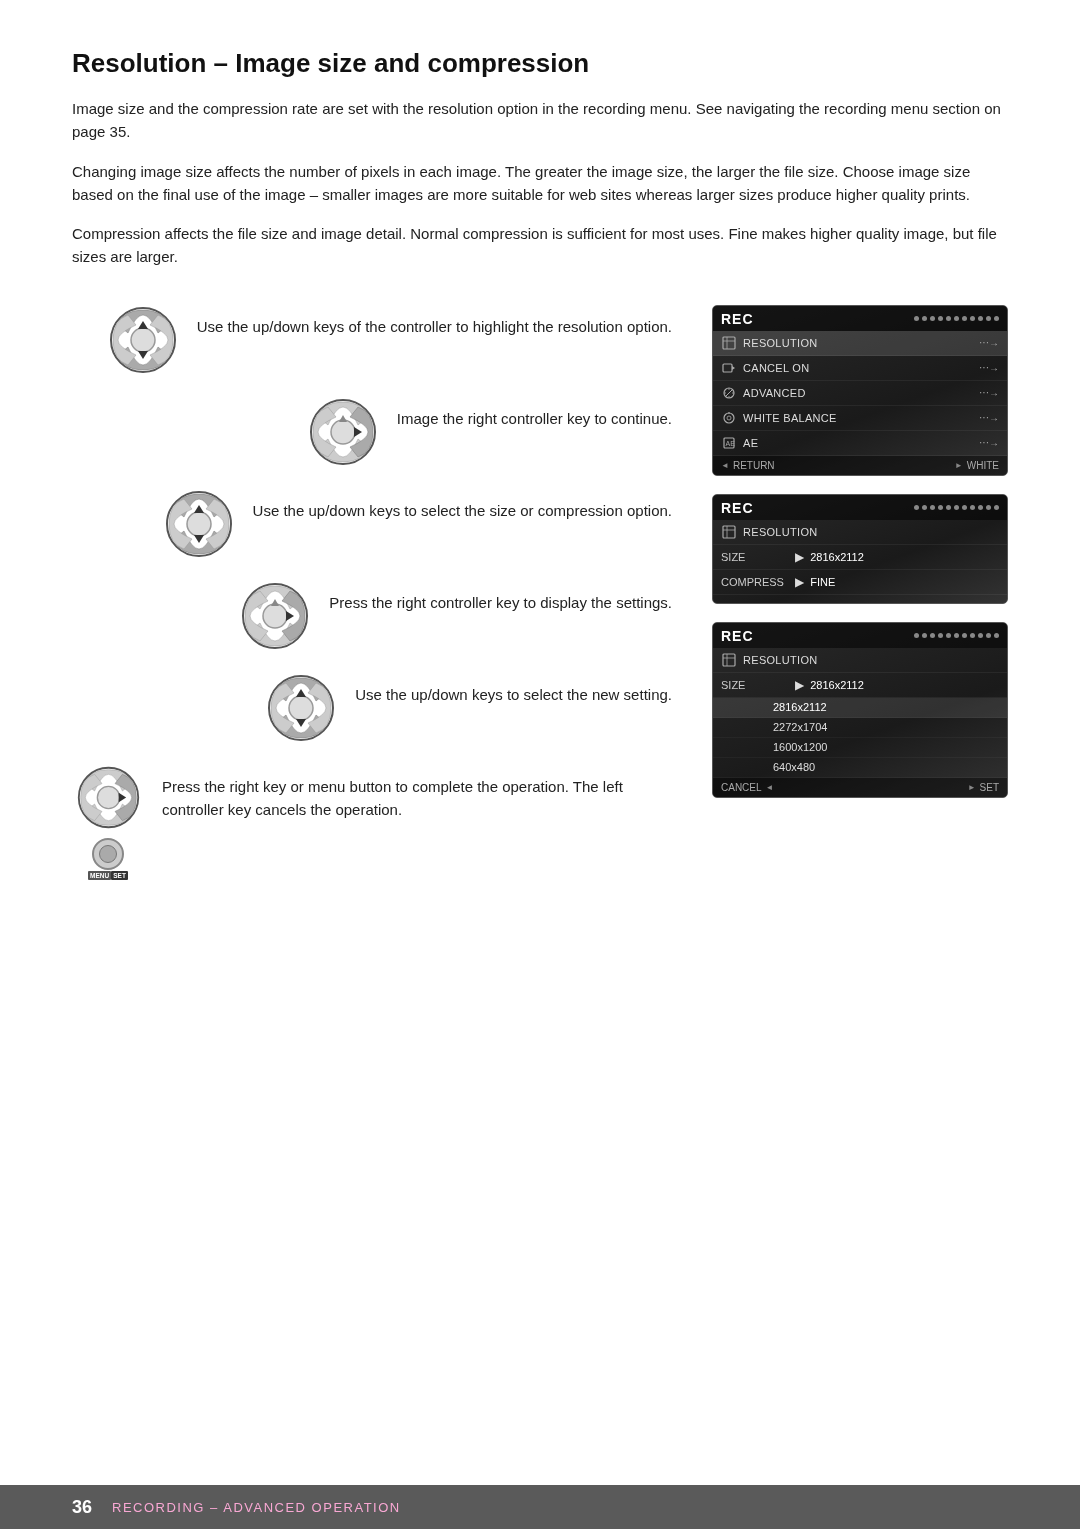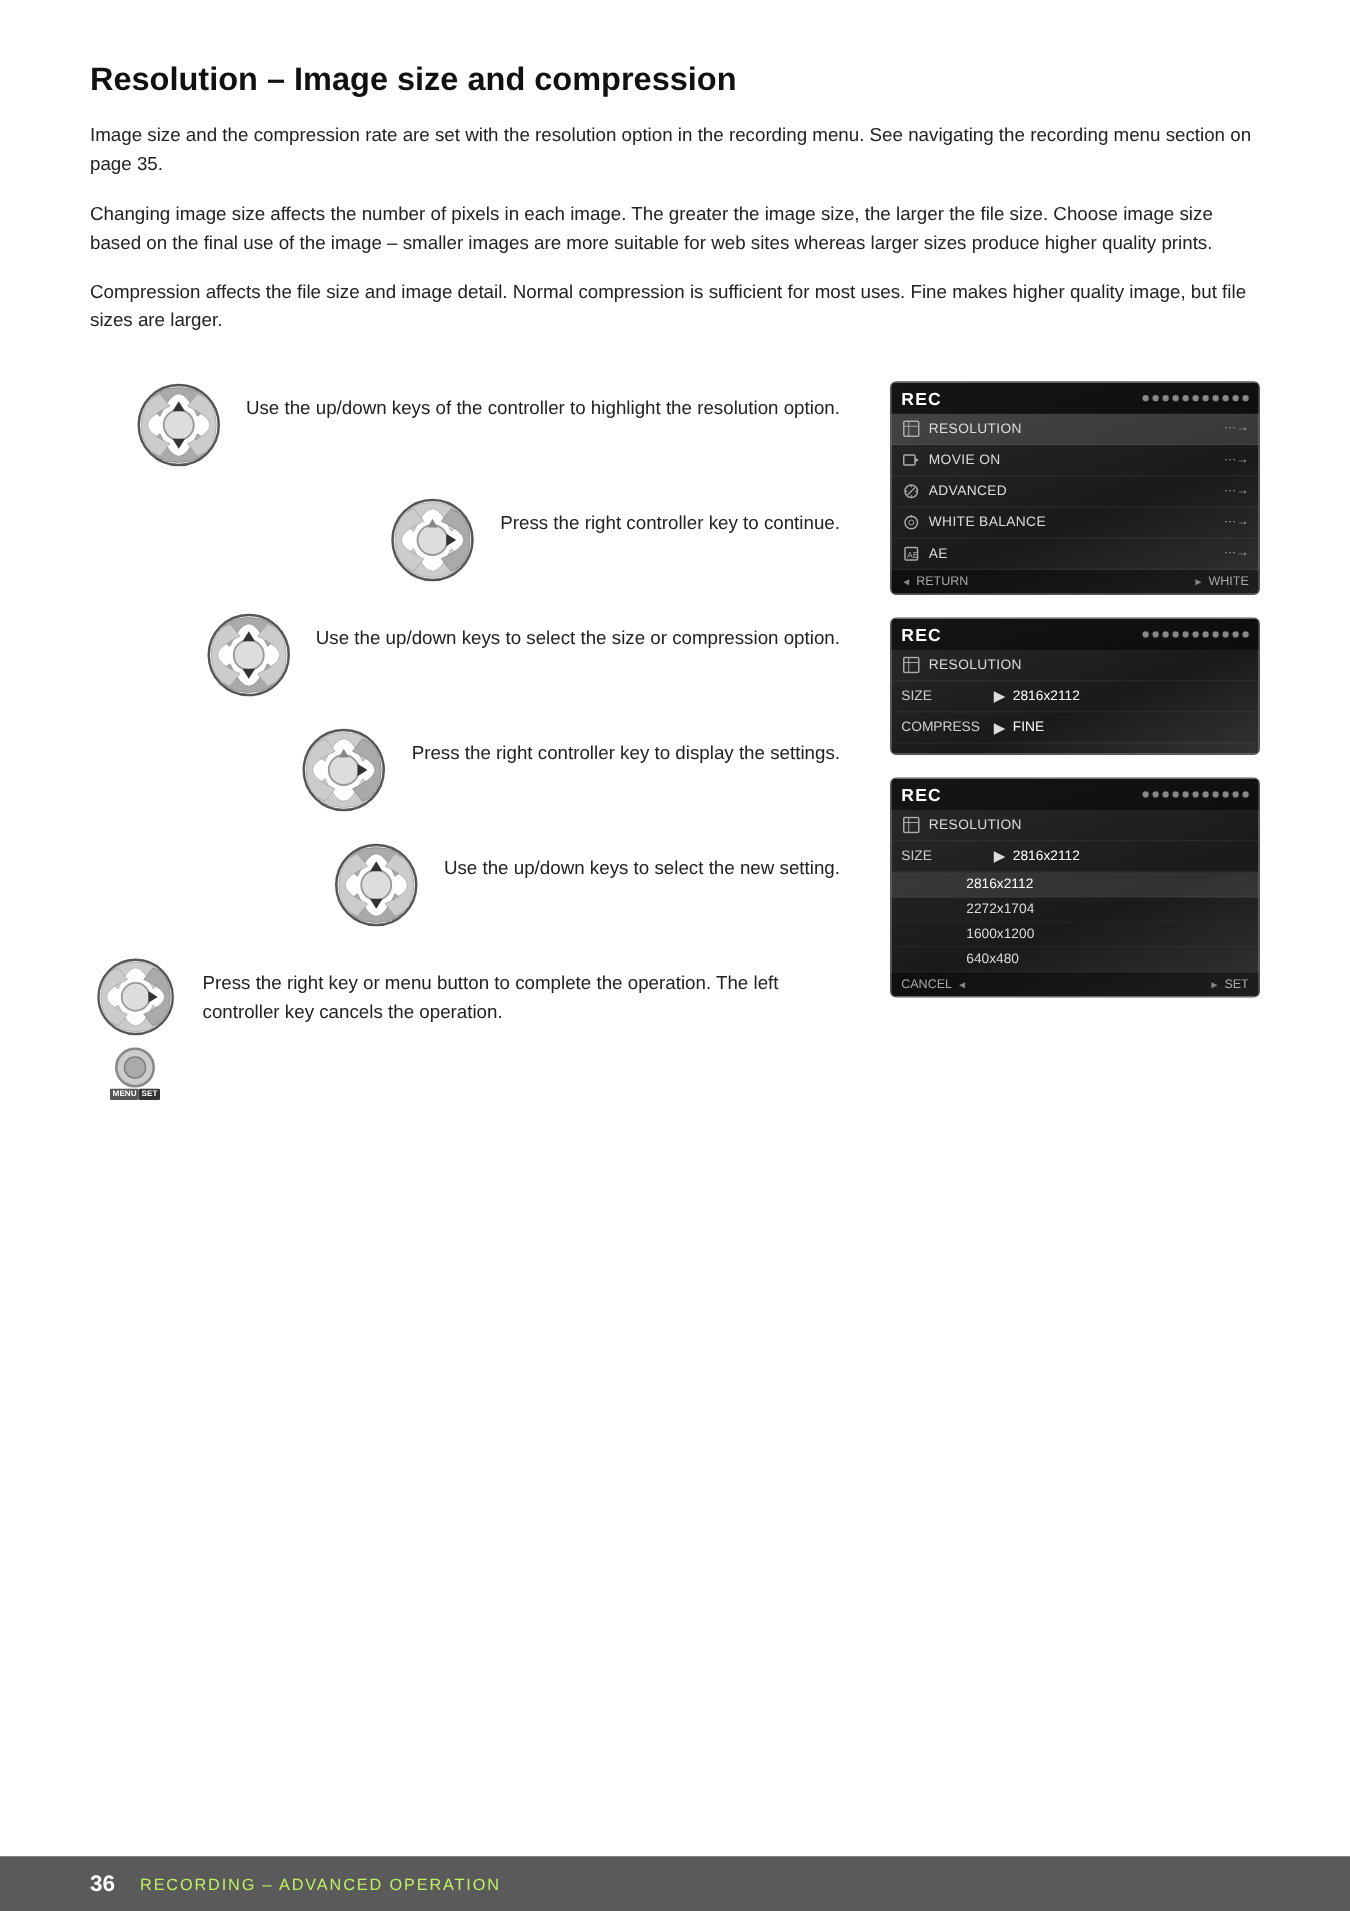--- a/index.html
+++ b/index.html
@@ -233,21 +233,21 @@
     }
 
     .bottom-bar-num {
       font-size: 18px;
       font-weight: bold;
       color: #fff;
     }
 
     .bottom-bar-text {
       font-size: 13px;
-      color: #bef264;
+      color: #f9a8d4;
       letter-spacing: 1.5px;
       text-transform: uppercase;
     }
   </style>
 </head>
 <body>
 
 <div class="page-content">
 
   <h1>Resolution – Image size and compression</h1>
@@ -292,21 +292,21 @@
             <path d="M35,65 Q15,65 10,50 L20,42 Q28,60 35,60 Q42,60 50,42 L60,50 Q55,65 35,65Z" fill="#ccc" stroke="#999" stroke-width="0.5"></path>
             <path d="M5,35 Q5,15 20,10 L28,20 Q10,28 10,35 Q10,42 28,50 L20,60 Q5,55 5,35Z" fill="#ccc" stroke="#999" stroke-width="0.5"></path>
             <path d="M65,35 Q65,55 50,60 L42,50 Q60,42 60,35 Q60,28 42,20 L50,10 Q65,15 65,35Z" fill="#aaa" stroke="#777" stroke-width="0.5"></path>
             <circle cx="35" cy="35" r="12" fill="#ddd" stroke="#999" stroke-width="1.5"></circle>
 
             <polygon points="35,18 31,25 39,25" fill="#888"></polygon>
 
             <polygon points="54,35 46,30 46,40" fill="#333"></polygon>
           </svg>
         </div>
-        <div class="step-text">Press the right controller key to continue.</div>
+        <div class="step-text">Image the right controller key to continue.</div>
       </div>
 
       <div class="step-row">
         <div class="controller-icon">
           <svg class="ctrl-svg" viewBox="0 0 70 70" xmlns="http://www.w3.org/2000/svg">
             <circle cx="35" cy="35" r="32" fill="none" stroke="#555" stroke-width="2"></circle>
             <path d="M35,5 Q55,5 60,20 L50,28 Q42,10 35,10 Q28,10 20,28 L10,20 Q15,5 35,5Z" fill="#aaa" stroke="#777" stroke-width="0.5"></path>
             <path d="M35,65 Q15,65 10,50 L20,42 Q28,60 35,60 Q42,60 50,42 L60,50 Q55,65 35,65Z" fill="#aaa" stroke="#777" stroke-width="0.5"></path>
             <path d="M5,35 Q5,15 20,10 L28,20 Q10,28 10,35 Q10,42 28,50 L20,60 Q5,55 5,35Z" fill="#ccc" stroke="#999" stroke-width="0.5"></path>
             <path d="M65,35 Q65,55 50,60 L42,50 Q60,42 60,35 Q60,28 42,20 L50,10 Q65,15 65,35Z" fill="#ccc" stroke="#999" stroke-width="0.5"></path>
@@ -410,21 +410,21 @@
           <span class="cam-menu-arrow">···→</span>
         </div>
 
         <div class="cam-menu-row">
           <div class="cam-menu-icon">
             <svg width="14" height="14" viewBox="0 0 14 14">
                 <rect x="1" y="3" width="9" height="8" rx="1" fill="none" stroke="#aaa" stroke-width="1.2"></rect>
                 <polygon points="10,5 13,7 10,9" fill="#aaa"></polygon>
               </svg>
           </div>
-          <span class="cam-menu-label">MOVIE ON</span>
+          <span class="cam-menu-label">CANCEL ON</span>
           <span class="cam-menu-arrow">···→</span>
         </div>
 
         <div class="cam-menu-row">
           <div class="cam-menu-icon">
             <svg width="14" height="14" viewBox="0 0 14 14">
                 <circle cx="7" cy="7" r="5" fill="none" stroke="#aaa" stroke-width="1.2"></circle>
                 <path d="M4,10 L10,4" stroke="#aaa" stroke-width="1"></path>
                 <path d="M7,2 L7,4M7,10 L7,12M2,7 L4,7M10,7 L12,7" stroke="#aaa" stroke-width="0.8"></path>
               </svg>

